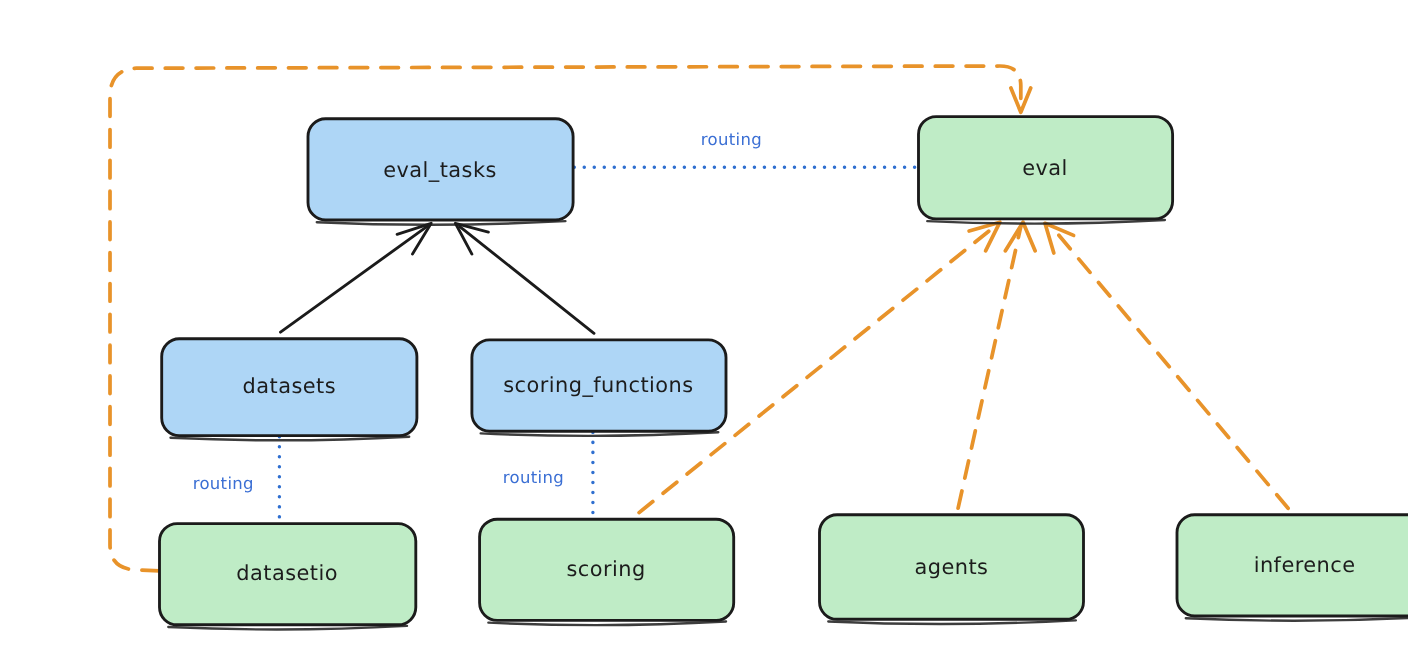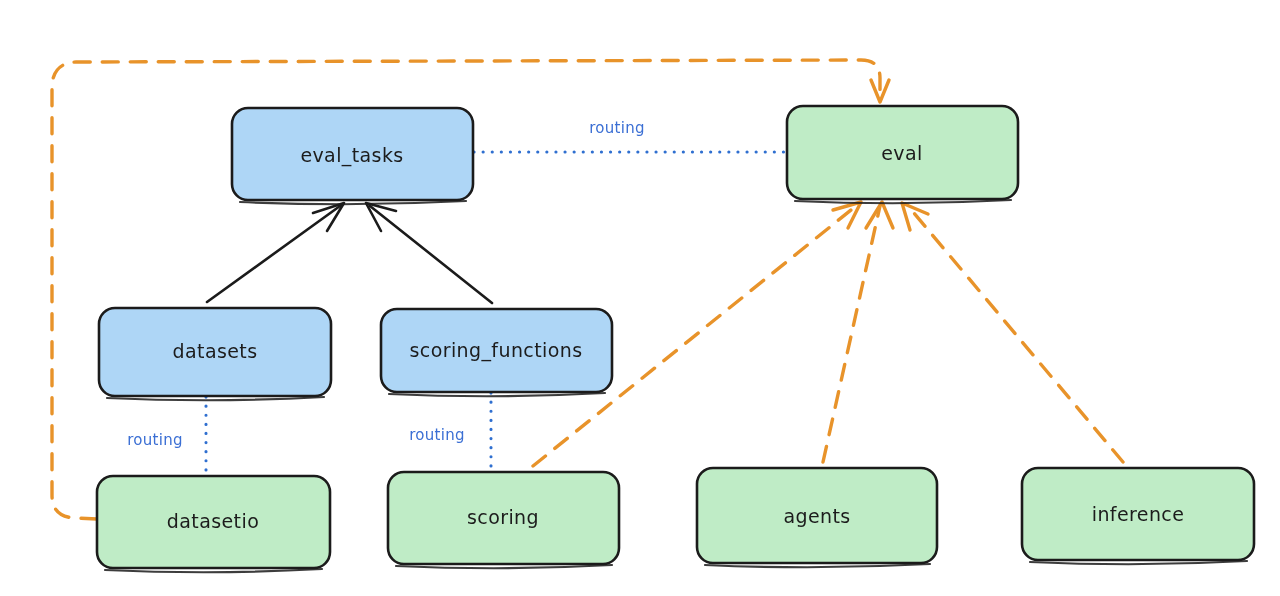--- a/index.html
+++ b/index.html
@@ -11,20 +11,21 @@
     width: 1280px;
     height: 596px;
     overflow: hidden;
     font-family: "DejaVu Sans", sans-serif;
   }
   #diagram-root {
     position: relative;
     width: 1012px;
     height: 596px;
     background: #ffffff;
+    margin-left: 48px;
   }
   svg#diagram-canvas {
     position: absolute;
     top: 0;
     left: 0;
     width: 1280px;
     height: 596px;
     display: block;
   }
   .node-label {

